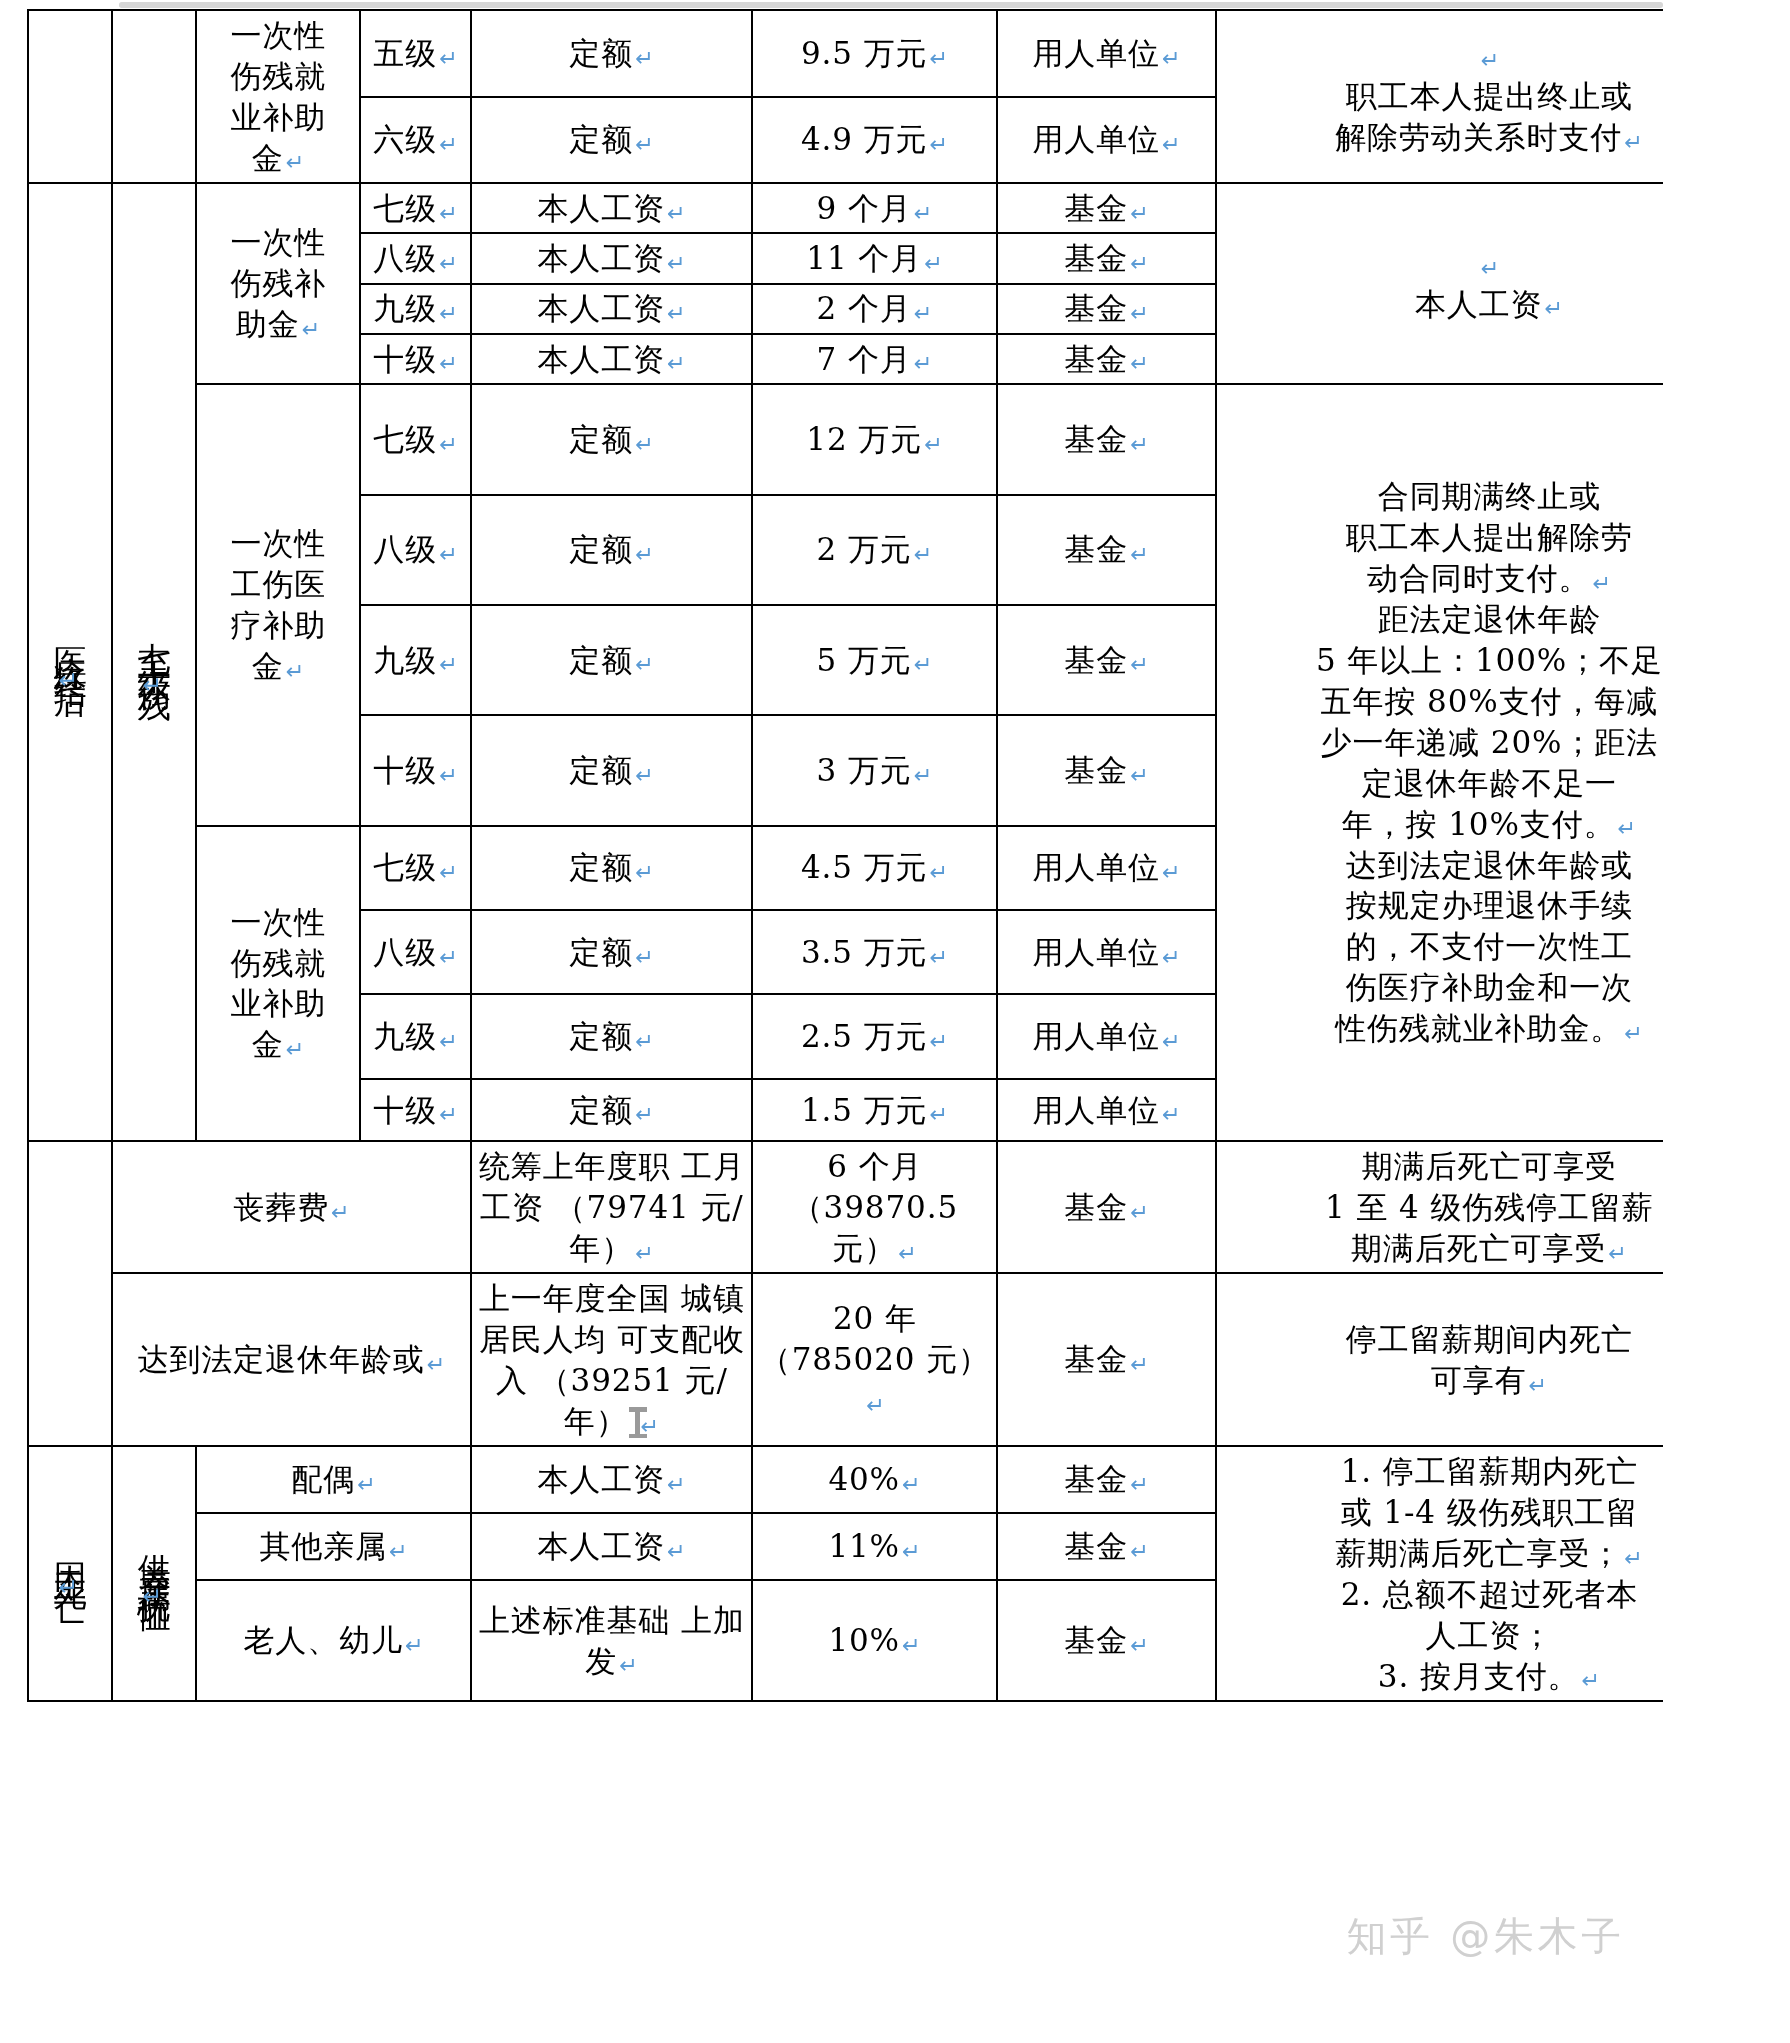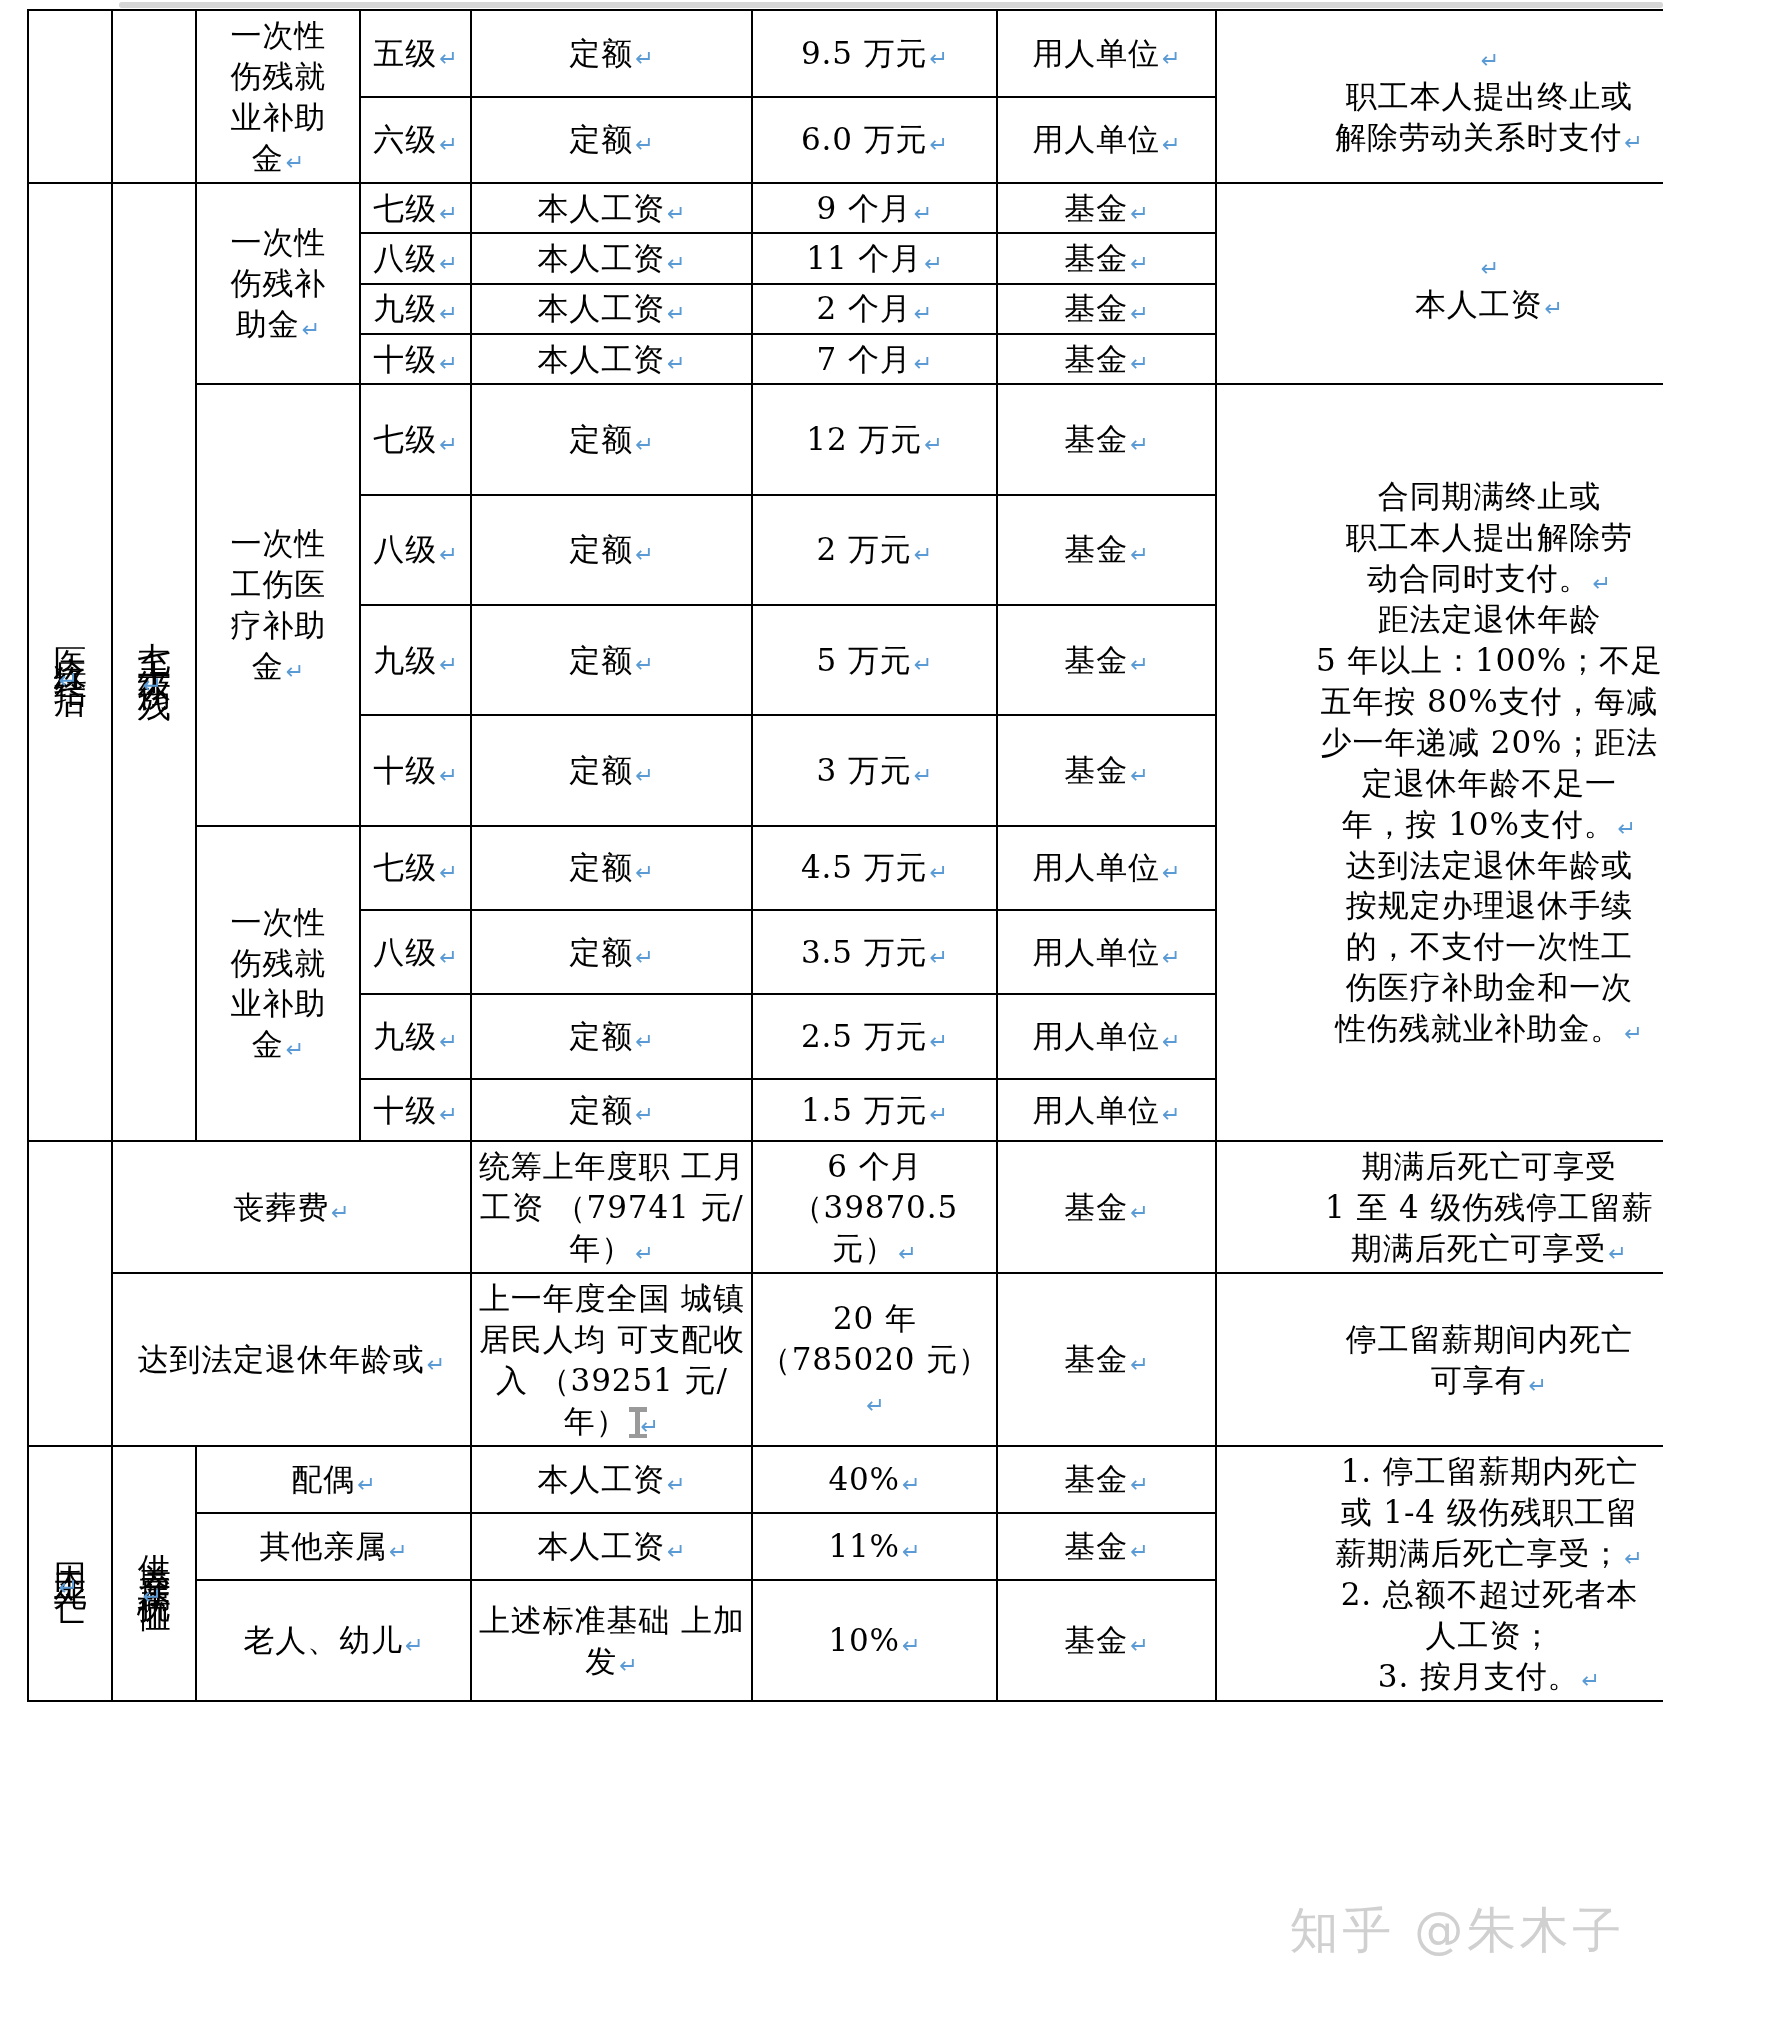--- a/index.html
+++ b/index.html
@@ -80,21 +80,21 @@
     content:"";position:absolute;left:0;width:18.3px;height:4.6px;background:#9a9a9a;
   }
   .caret::before{top:0;}
   .caret::after{bottom:0;}
   .caret span{position:absolute;left:6.4px;top:0;width:5.5px;height:31px;background:#9a9a9a;}
 
   
   .watermark{
     position:absolute;
     right:38px;bottom:79px;
-    font-size:49px;
+    font-size:40px;
     color:#d0d0d0;
     font-family:"DejaVu Sans","Liberation Sans",sans-serif;
     letter-spacing:3.7px;
     white-space:nowrap;
     pointer-events:none;
   }
 </style>
 </head>
 <body>
 
@@ -132,21 +132,21 @@
         <td><span>用人单位</span><span class="ret">↵</span></td>
         <td rowspan="2" class="note">
           <span class="para"><span class="ret">↵</span></span>
           <span class="para">职工本人提出终止或</span>
           <span class="para"><span>解除劳动关系时支付</span><span class="ret">↵</span></span>
         </td>
       </tr>
       <tr>
         <td><span>六级</span><span class="ret">↵</span></td>
         <td><span>定额</span><span class="ret">↵</span></td>
-        <td class="amt"><span>6.0 万元</span><span class="ret">↵</span></td>
+        <td class="amt"><span>4.9 万元</span><span class="ret">↵</span></td>
         <td><span>用人单位</span><span class="ret">↵</span></td>
       </tr>
 
       <tr>
         <td rowspan="12" class="vert">
           <span class="vtext"><span>医疗终结后</span><span class="ret">↵</span></span>
         </td>
         <td rowspan="12" class="vert">
           <span class="vtext"><span>七至十级伤残</span><span class="ret">↵</span></span>
         </td>

